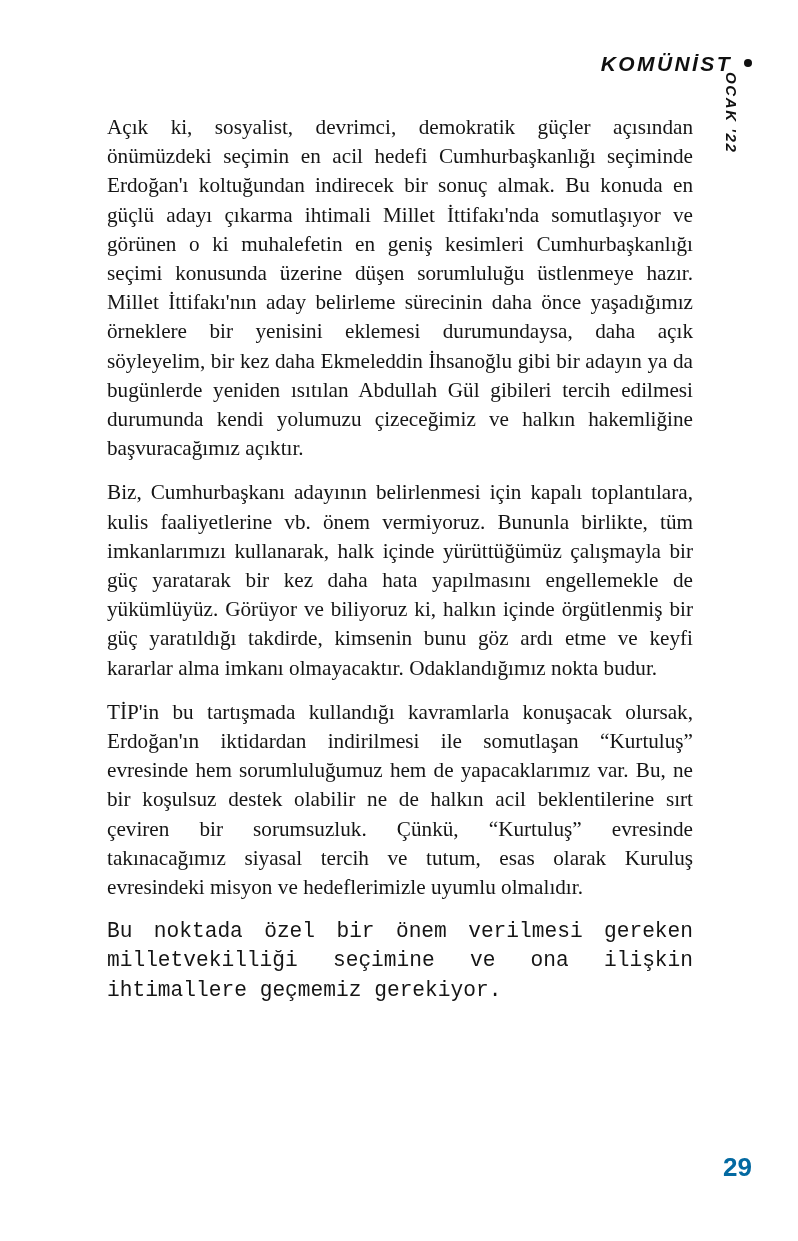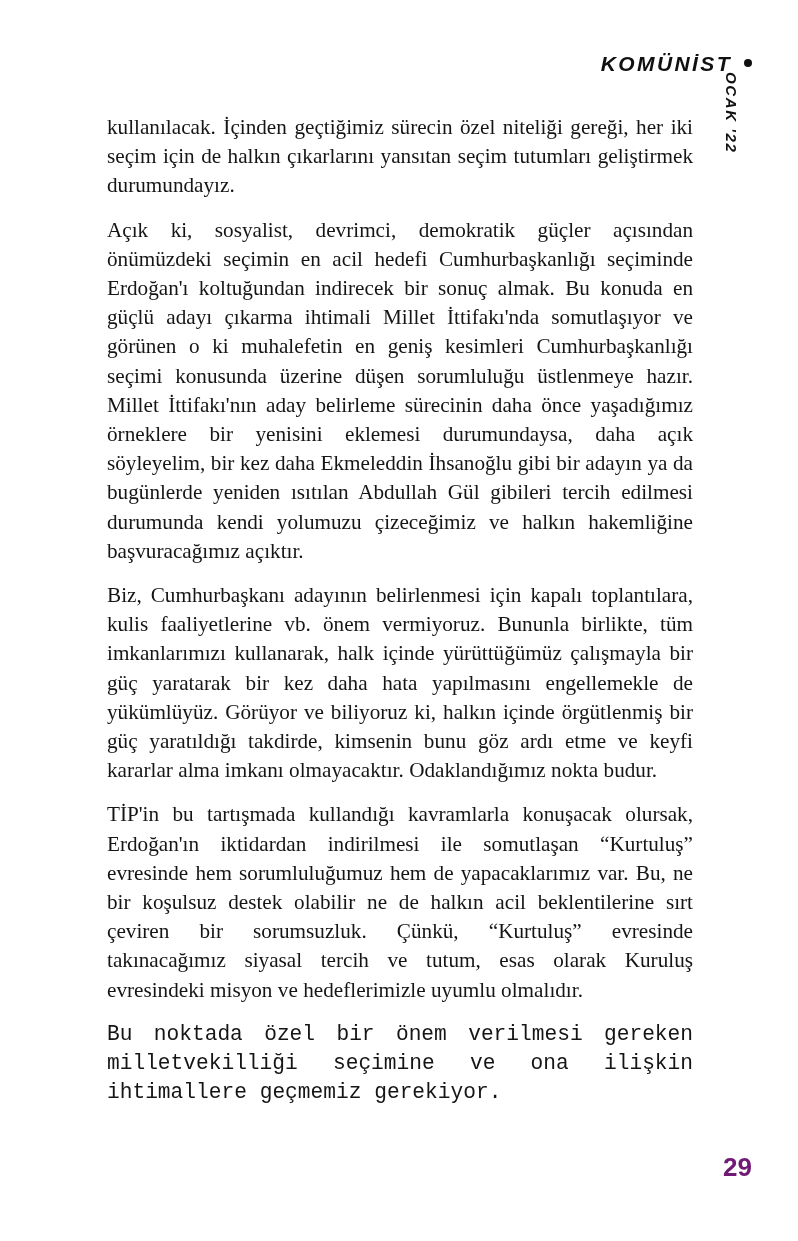--- a/index.html
+++ b/index.html
@@ -97,36 +97,35 @@
   
   .page-number {
     position: absolute;
     left: 0;
     top: 1152px;
     width: 752px;
     text-align: right;
     font-family: "Liberation Sans", "DejaVu Sans", sans-serif;
     font-weight: bold;
     font-size: 26px;
-    color: #701a75;
+    color: #0369a1;
   }
 </style>
 </head>
 <body>
 
 <div class="page">
 
   <div class="running-head">
     <span class="journal-title">KOMÜNİST</span><span class="head-bullet"></span>
   </div>
 
   <div class="issue-date">OCAK '22</div>
 
   <div class="text-column">
-    <p class="body-paragraph">kullanılacak. İçinden geçtiğimiz sürecin özel niteliği gereği, her iki seçim için de halkın çıkarlarını yansıtan seçim tutumları geliştirmek durumundayız.</p>
     <p class="body-paragraph">Açık ki, sosyalist, devrimci, demokratik güçler açısından önümüzdeki seçimin en acil hedefi Cumhurbaşkanlığı seçiminde Erdoğan'ı koltuğundan indirecek bir sonuç almak. Bu konuda en güçlü adayı çıkarma ihtimali Millet İttifakı'nda somutlaşıyor ve görünen o ki muhalefetin en geniş kesimleri Cumhurbaşkanlığı seçimi konusunda üzerine düşen sorumluluğu üstlenmeye hazır. Millet İttifakı'nın aday belirleme sürecinin daha önce yaşadığımız örneklere bir yenisini eklemesi durumundaysa, daha açık söyleyelim, bir kez daha Ekmeleddin İhsanoğlu gibi bir adayın ya da bugünlerde yeniden ısıtılan Abdullah Gül gibileri tercih edilmesi durumunda kendi yolumuzu çizeceğimiz ve halkın hakemliğine başvuracağımız açıktır.</p>
     <p class="body-paragraph">Biz, Cumhurbaşkanı adayının belirlenmesi için kapalı toplantılara, kulis faaliyetlerine vb. önem vermiyoruz. Bununla birlikte, tüm imkanlarımızı kullanarak, halk içinde yürüttüğümüz çalışmayla bir güç yaratarak bir kez daha hata yapılmasını engellemekle de yükümlüyüz. Görüyor ve biliyoruz ki, halkın içinde örgütlenmiş bir güç yaratıldığı takdirde, kimsenin bunu göz ardı etme ve keyfi kararlar alma imkanı olmayacaktır. Odaklandığımız nokta budur.</p>
     <p class="body-paragraph">TİP'in bu tartışmada kullandığı kavramlarla konuşacak olursak, Erdoğan'ın iktidardan indirilmesi ile somutlaşan “Kurtuluş” evresinde hem sorumluluğumuz hem de yapacaklarımız var. Bu, ne bir koşulsuz destek olabilir ne de halkın acil beklentilerine sırt çeviren bir sorumsuzluk. Çünkü, “Kurtuluş” evresinde takınacağımız siyasal tercih ve tutum, esas olarak Kuruluş evresindeki misyon ve hedeflerimizle uyumlu olmalıdır.</p>
     <p class="body-paragraph">Bu noktada özel bir önem verilmesi gereken milletvekilliği seçimine ve ona ilişkin ihtimallere geçmemiz gerekiyor.</p>
   </div>
 
   <div class="page-number">29</div>
 
 </div>
 

